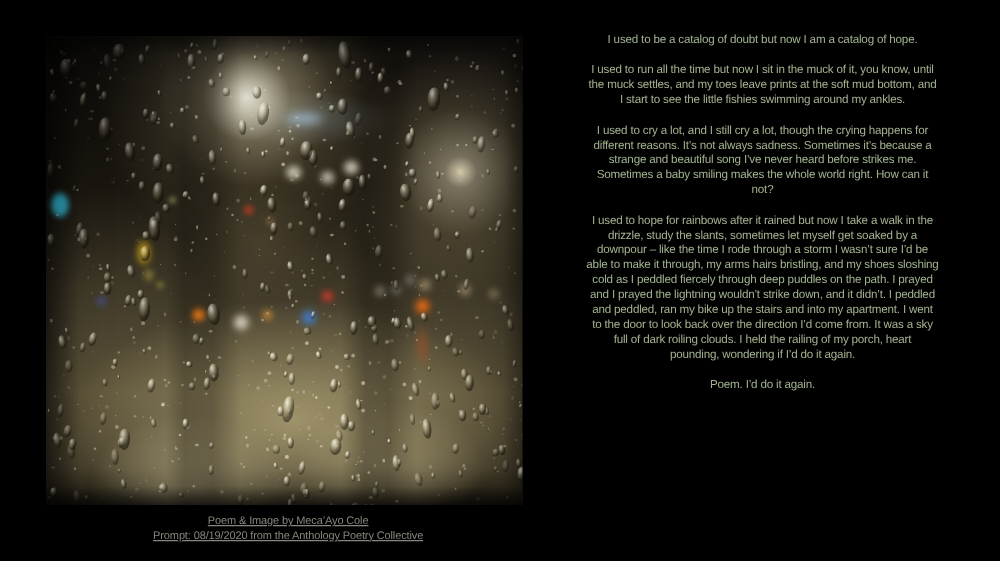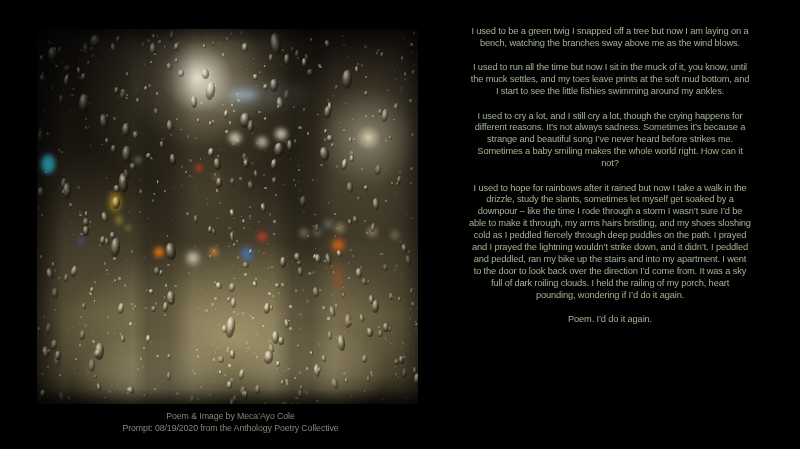--- a/index.html
+++ b/index.html
@@ -928,28 +928,27 @@
         <span class="drop" style="left:256.8px;top:224.0px;width:6.8px;height:9.3px;border-radius:46% 46% 50% 50%;transform:rotate(-3deg);background:radial-gradient(ellipse at 34% 24%,rgba(255,254,244,0.73) 0%,rgba(235,228,198,0.33) 28%,rgba(35,30,18,0.49) 58%,rgba(5,4,2,0.61) 86%,rgba(0,0,0,0) 100%);"></span>
         <span class="drop" style="left:192.9px;top:321.0px;width:5.3px;height:8.5px;border-radius:46% 46% 50% 50%;transform:rotate(0deg);background:radial-gradient(ellipse at 34% 24%,rgba(255,254,244,0.85) 0%,rgba(235,228,198,0.38) 28%,rgba(35,30,18,0.44) 58%,rgba(5,4,2,0.55) 86%,rgba(0,0,0,0) 100%);"></span>
         <span class="drop" style="left:85.4px;top:116.9px;width:9.1px;height:17.2px;border-radius:46% 46% 50% 50%;transform:rotate(3deg);background:radial-gradient(ellipse at 34% 24%,rgba(255,254,244,0.65) 0%,rgba(235,228,198,0.29) 28%,rgba(35,30,18,0.52) 58%,rgba(5,4,2,0.65) 86%,rgba(0,0,0,0) 100%);"></span>
         <span class="drop" style="left:242.1px;top:373.0px;width:10.0px;height:19.1px;border-radius:46% 46% 50% 50%;transform:rotate(5deg);background:radial-gradient(ellipse at 34% 24%,rgba(255,254,244,0.77) 0%,rgba(235,228,198,0.35) 28%,rgba(35,30,18,0.47) 58%,rgba(5,4,2,0.59) 86%,rgba(0,0,0,0) 100%);"></span>
         <span class="drop" style="left:243.0px;top:227.6px;width:6.3px;height:11.3px;border-radius:46% 46% 50% 50%;transform:rotate(5deg);background:radial-gradient(ellipse at 34% 24%,rgba(255,254,244,0.75) 0%,rgba(235,228,198,0.34) 28%,rgba(35,30,18,0.48) 58%,rgba(5,4,2,0.60) 86%,rgba(0,0,0,0) 100%);"></span>
         <span class="drop" style="left:202.6px;top:83.6px;width:9.7px;height:14.6px;border-radius:46% 46% 50% 50%;transform:rotate(5deg);background:radial-gradient(ellipse at 34% 24%,rgba(255,254,244,0.76) 0%,rgba(235,228,198,0.34) 28%,rgba(35,30,18,0.48) 58%,rgba(5,4,2,0.60) 86%,rgba(0,0,0,0) 100%);"></span>
       </div>
     <div class="photo-vignette"></div>
   </figure>
 
-  <div class="caption" style="color: rgb(130, 136, 123);">
+  <div class="caption" style="color: rgb(130, 136, 123); text-decoration: underline;">
     <div>Poem &amp; Image by Meca’Ayo Cole</div>
     <div>Prompt: 08/19/2020 from the Anthology Poetry Collective</div>
   </div>
 
   <div class="poem" id="poem" style="color: rgb(163, 179, 145);">
-      <p class="stanza">I used to be a green twig I snapped off a tree but now I am laying on a
-bench, watching the branches sway above me as the wind blows.</p>
+      <p class="stanza">I used to be a catalog of doubt but now I am a catalog of hope.</p>
       <p class="stanza">I used to run all the time but now I sit in the muck of it, you know, until
 the muck settles, and my toes leave prints at the soft mud bottom, and
 I start to see the little fishies swimming around my ankles.</p>
       <p class="stanza">I used to cry a lot, and I still cry a lot, though the crying happens for
 different reasons. It’s not always sadness. Sometimes it’s because a
 strange and beautiful song I’ve never heard before strikes me.
 Sometimes a baby smiling makes the whole world right. How can it
 not?</p>
       <p class="stanza">I used to hope for rainbows after it rained but now I take a walk in the
 drizzle, study the slants, sometimes let myself get soaked by a

